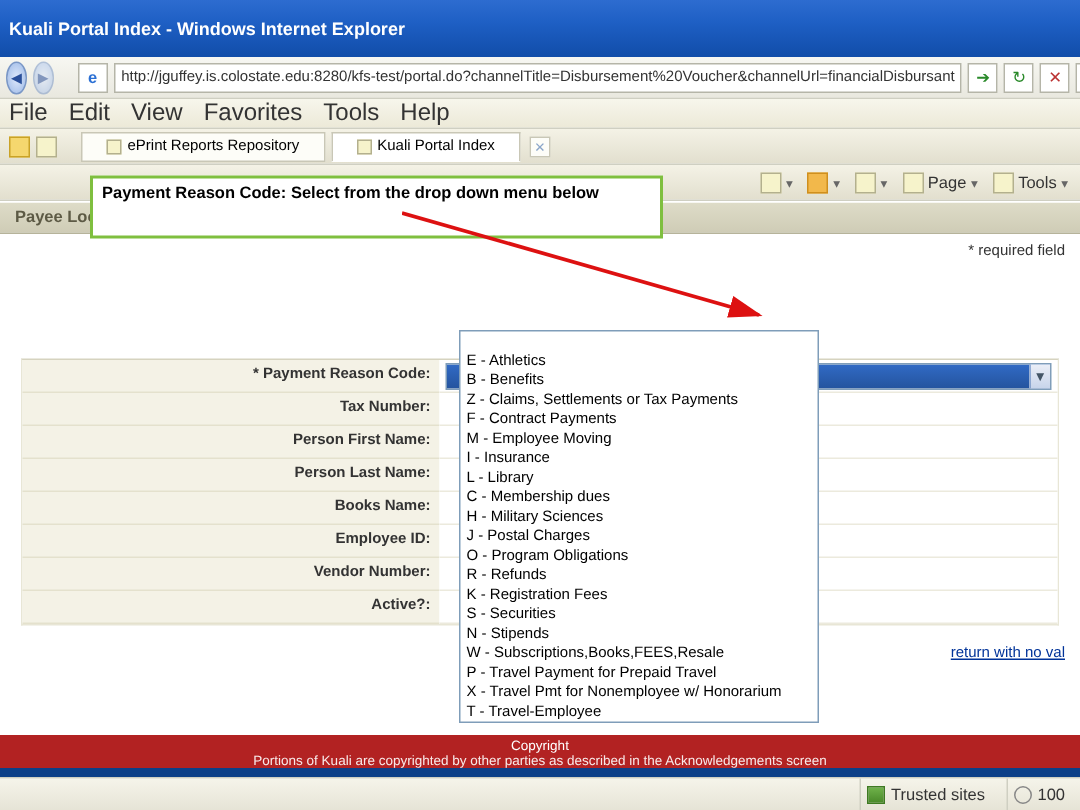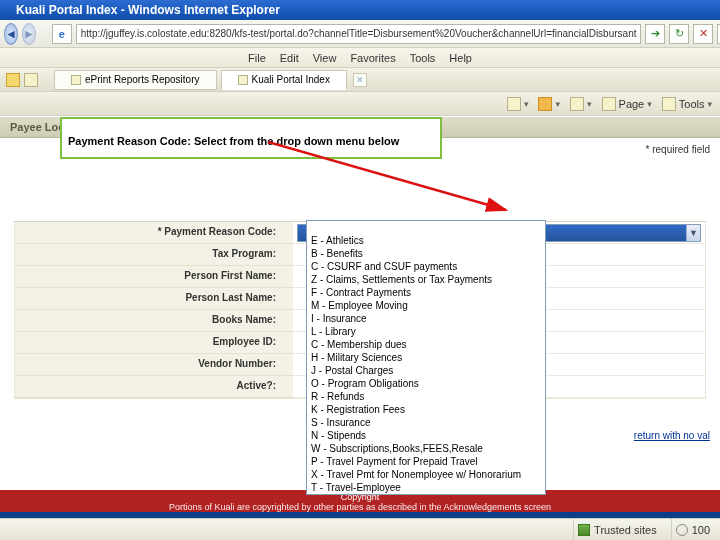--- a/index.html
+++ b/index.html
@@ -1,47 +1,47 @@
 <!DOCTYPE html>
 <html><head>
 <meta charset="utf-8">
 <style>
   * { box-sizing: border-box; margin: 0; padding: 0; }
   body { font-family: Tahoma, Arial, sans-serif; font-size: 11px; width: 720px; height: 540px; background: #fff; overflow: hidden; position: relative; }
-  .titlebar { height: 20px; background: linear-gradient(#2d6cd0,#1e5fc4 40%,#114da9); color: #fff; display: flex; align-items: center; padding: 0 16px; font-weight: bold; font-size: 12px; }
+  .titlebar { height: 38px; background: linear-gradient(#2d6cd0,#1e5fc4 40%,#114da9); color: #fff; display: flex; align-items: center; padding: 0 6px; font-weight: bold; font-size: 12px; }
   .navrow { height: 28px; background: linear-gradient(#f7f7f2,#e9e8df); display: flex; align-items: center; padding: 0 4px; gap: 4px; border-bottom: 1px solid #cfcfc2; }
   .navbtn { width: 22px; height: 22px; border-radius: 50%; background: radial-gradient(#dfe9fb,#9bb8e6); border: 1px solid #7a97c6; display:flex;align-items:center;justify-content:center;color:#2a4f9a;font-size:12px;}
   .urlwrap { flex: 1; display:flex; align-items:center; gap:4px; margin-left:12px; }
   .urlbar { flex:1; height: 20px; background:#fff; border:1px solid #b5b5a8; padding:0 4px; display:flex; align-items:center; font-size:10px; color:#333; overflow:hidden; white-space:nowrap; }
   .iebox { width:20px;height:20px;border:1px solid #b5b5a8;background:#fff;display:flex;align-items:center;justify-content:center;}
   .searchbar { width:110px; height:20px; background:#fff; border:1px solid #b5b5a8; padding:0 4px; display:flex; align-items:center; color:#888; font-style:italic;}
-  .menurow { height:20px; background: linear-gradient(#f7f6ec,#ece9d8); display:flex; align-items:center; padding:0 6px; gap:14px; font-size:11px; color:#333; border-bottom:1px solid #cfcfc2;justify-content:center;}
+  .menurow { height:20px; background: linear-gradient(#f7f6ec,#ece9d8); display:flex; align-items:center; padding:0 6px; gap:14px; font-size:16px; color:#333; border-bottom:1px solid #cfcfc2;}
   .tabrow { height:24px; background: linear-gradient(#f4f2e6,#e2dfce); display:flex; align-items:center; padding:0 6px; gap:4px; border-bottom:1px solid #cfcfc2;}
   .tab { height:20px; background:#fdfdf8; border:1px solid #c9c7b6; padding:0 16px; display:flex; align-items:center; gap:4px; font-size:10px;}
   .tab.active { background:#fff; border-bottom-color:#fff; }
   .tabicon { width:10px;height:10px; border:1px solid #b3b08e; background:#f6f3cb;}
   .toolrow { height:24px; background: linear-gradient(#f4f2e6,#e2dfce); display:flex; align-items:center; justify-content:flex-end; padding:0 8px; gap:10px; font-size:11px; color:#333; border-bottom:1px solid #cfcfc2;}
   .toolbtn { display:flex; align-items:center; gap:3px; }
   .toolbtn .ico { width:14px;height:14px; border:1px solid #b3b08e; background:#f6f3cb; }
   .chev { font-size:9px; color:#666; }
   .page { position:relative; }
   .pagebar { height:22px; background:linear-gradient(#dedcc8,#cfccb6); display:flex; align-items:center; padding:0 10px; font-weight:bold; color:#5d5a45; border-top:1px solid #fff; border-bottom:1px solid #b6b39a;}
   .req { text-align:right; padding:6px 10px 2px 0; font-size:10px; color:#333;}
   .formarea { padding:6px 14px 0 14px; }
   .box { border: 1.5px solid #e8e6d6; border-top-color:#d6d3bf; }
   .row { display:flex; height:22px; align-items:stretch; }
-  .row .lab { width:278px; text-align:right; padding:4px 17px 0 0; font-size:10px; font-weight:bold; color:#333; background:#f4f2e6; border-bottom:1px solid #e4e1cd;}
+  .row .lab { width:278px; text-align:right; padding:4px 6px 0 0; font-size:10px; font-weight:bold; color:#333; background:#f4f2e6; border-bottom:1px solid #e4e1cd;}
   .row .lab.req::before { content:"* "; color:#333; }
   .row .val { flex:1; padding:2px 4px; background:#fff; border-bottom:1px solid #eceadd; }
   .row0 .val { padding:0; }
   .selbar { height:18px; margin:2px 4px; background:linear-gradient(#316ac5,#24549e); border:1px solid #7f9db9; position:relative; }
   .selbar .ddarr { position:absolute; right:0; top:0; width:14px; height:100%; background:linear-gradient(#ebeef7,#c7d4ea); border-left:1px solid #9ab0d3; color:#456; font-size:9px; display:flex; align-items:center; justify-content:center;}
   .ddlist { position:absolute; left:306px; top:220px; width:240px; background:#fff; border:1px solid #7f9db9; font-size:10px; z-index:50; line-height:13px; max-height:290px; overflow:hidden;}
   .ddlist div { padding:0 4px; white-space:nowrap; }
-  .callout { position:absolute; left:60px; top:117px; width:382px; height:42px; border:2px solid #7fbf3f; background:#fff; font-weight:bold; font-size:11px; padding:16px 6px; color:#000; z-index:40;}
+  .callout { position:absolute; left:60px; top:117px; width:382px; height:42px; border:2px solid #7fbf3f; background:#fff; font-weight:bold; font-size:11px; padding:4px 6px; color:#000; z-index:40;}
   .arrow { position:absolute; left:268px; top:138px; width:250px; height:80px; z-index:41; pointer-events:none;}
   .returnline { position:absolute; right:10px; top:430px; font-size:10px; color:#003399; text-decoration:underline; }
   .footer { position:absolute; left:0; bottom:28px; width:100%; height:22px; background:#b22222; color:#fff; font-size:9px; text-align:center; padding-top:2px; z-index:1; }
   .divider { position:absolute; left:0; bottom:22px; width:100%; height:6px; background:#0c3f88; z-index:60;}
   .statusbar { position:absolute; left:0; bottom:0; width:100%; height:22px; background:linear-gradient(#f5f4ea,#e6e4d6); display:flex; align-items:center; justify-content:flex-end; gap:10px; padding:0 6px; font-size:11px; color:#333; border-top:1px solid #cfcfc2;}
   .statusbar .seg { display:flex; align-items:center; gap:4px; padding:0 4px; border-left:1px solid #cfcfc2; height:100%;}
   .statusbar .shield { width:12px;height:12px; background:linear-gradient(#6fb24a,#4a8a2a); border:1px solid #3e7a22;}
   .statusbar .zoomico { width:12px;height:12px; border:1px solid #888; border-radius:50%;}
 </style>
 </head>
@@ -135,21 +135,21 @@
     <div class="box">
       <div class="row row0">
           <div class="lab req">Payment Reason Code:</div>
           <div class="val">
             <div class="selbar">
               <div class="ddarr">▼</div>
             </div>
           </div>
         </div>
       <div class="row">
-          <div class="lab">Tax Program:</div>
+          <div class="lab">Tax Number:</div>
           <div class="val"></div>
         </div>
       <div class="row">
           <div class="lab">Person First Name:</div>
           <div class="val"></div>
         </div>
       <div class="row">
           <div class="lab">Person Last Name:</div>
           <div class="val"></div>
         </div>
@@ -181,33 +181,32 @@
         <path d="M0,0 L0,6 L9,3 z" fill="#d11"></path>
       </marker>
     </defs>
   <line x1="0" y1="4" x2="238" y2="72" stroke="#d11" stroke-width="2.5" marker-end="url(#ah)"></line>
 </svg>
 
 <div class="ddlist" id="ddlist">
     <div>&nbsp;</div>
     <div>E - Athletics</div>
     <div>B - Benefits</div>
-    <div>C - CSURF and CSUF payments</div>
     <div>Z - Claims, Settlements or Tax Payments</div>
     <div>F - Contract Payments</div>
     <div>M - Employee Moving</div>
     <div>I - Insurance</div>
     <div>L - Library</div>
     <div>C - Membership dues</div>
     <div>H - Military Sciences</div>
     <div>J - Postal Charges</div>
     <div>O - Program Obligations</div>
     <div>R - Refunds</div>
     <div>K - Registration Fees</div>
-    <div>S - Insurance</div>
+    <div>S - Securities</div>
     <div>N - Stipends</div>
     <div>W - Subscriptions,Books,FEES,Resale</div>
     <div>P - Travel Payment for Prepaid Travel</div>
     <div>X - Travel Pmt for Nonemployee w/ Honorarium</div>
     <div>T - Travel-Employee</div>
   </div>
 
 <a class="returnline">return with no val</a>
 
 <div class="footer">

